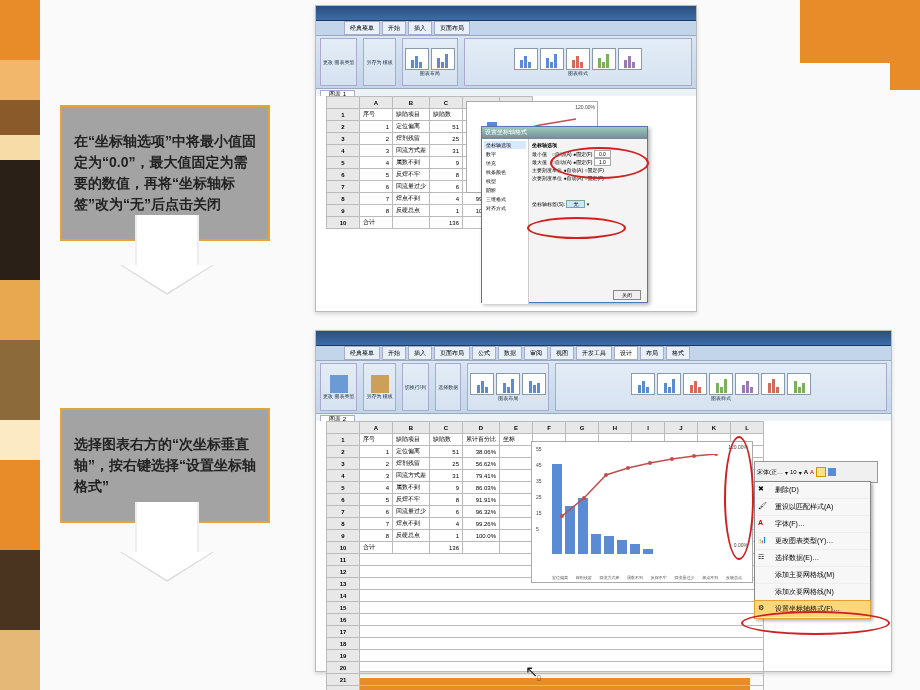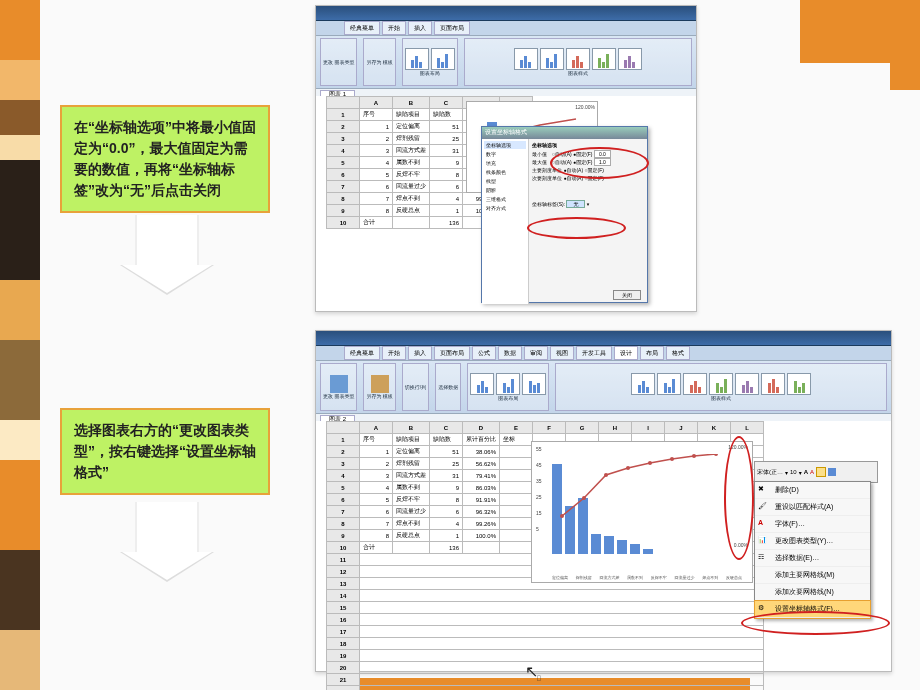--- a/index.html
+++ b/index.html
@@ -29,23 +29,23 @@
   .deco-col .p {
     position: absolute;
     left: 0;
     width: 40px;
   }
   
   .callout {
     position: absolute;
     left: 60px;
     width: 210px;
-    background: #bef264;
+    background: #a3a3a3;
     border: 2px solid #e8a23a;
-    padding: 10px 12px;
+    padding: 24px 12px;
     font-size: 14px;
     line-height: 1.5;
     color: #222;
     font-weight: bold;
     box-sizing: border-box;
   }
   .callout-1 { top: 105px; }
   .callout-2 { top: 408px; }
   .arrow-down {
     position: absolute;
@@ -266,21 +266,21 @@
     <div class="p" style="top:550px;height:80px;background:#4a3420;"></div>
     <div class="p" style="top:630px;height:60px;background:#e6b878;"></div>
   </div>
 
   <div class="corner-top"></div>
   <div class="corner-bot"></div>
 
   <div class="callout callout-1">在“坐标轴选项”中将最小值固定为“0.0”，最大值固定为需要的数值，再将“坐标轴标签”改为“无”后点击关闭</div>
   <div class="arrow-down arrow-1"></div>
 
-  <div class="callout callout-2">选择图表右方的“更改图表类型”，按右键选择“设置坐标轴格式”</div>
+  <div class="callout callout-2">选择图表右方的“次坐标垂直轴”，按右键选择“设置坐标轴格式”</div>
   <div class="arrow-down arrow-2"></div>
 
   <div class="shot shot-1">
     <div class="titlebar"></div>
     <div class="ribbon-tabs">
       <span>经典菜单</span>
       <span>开始</span>
       <span>插入</span>
       <span>页面布局</span>
     </div>

